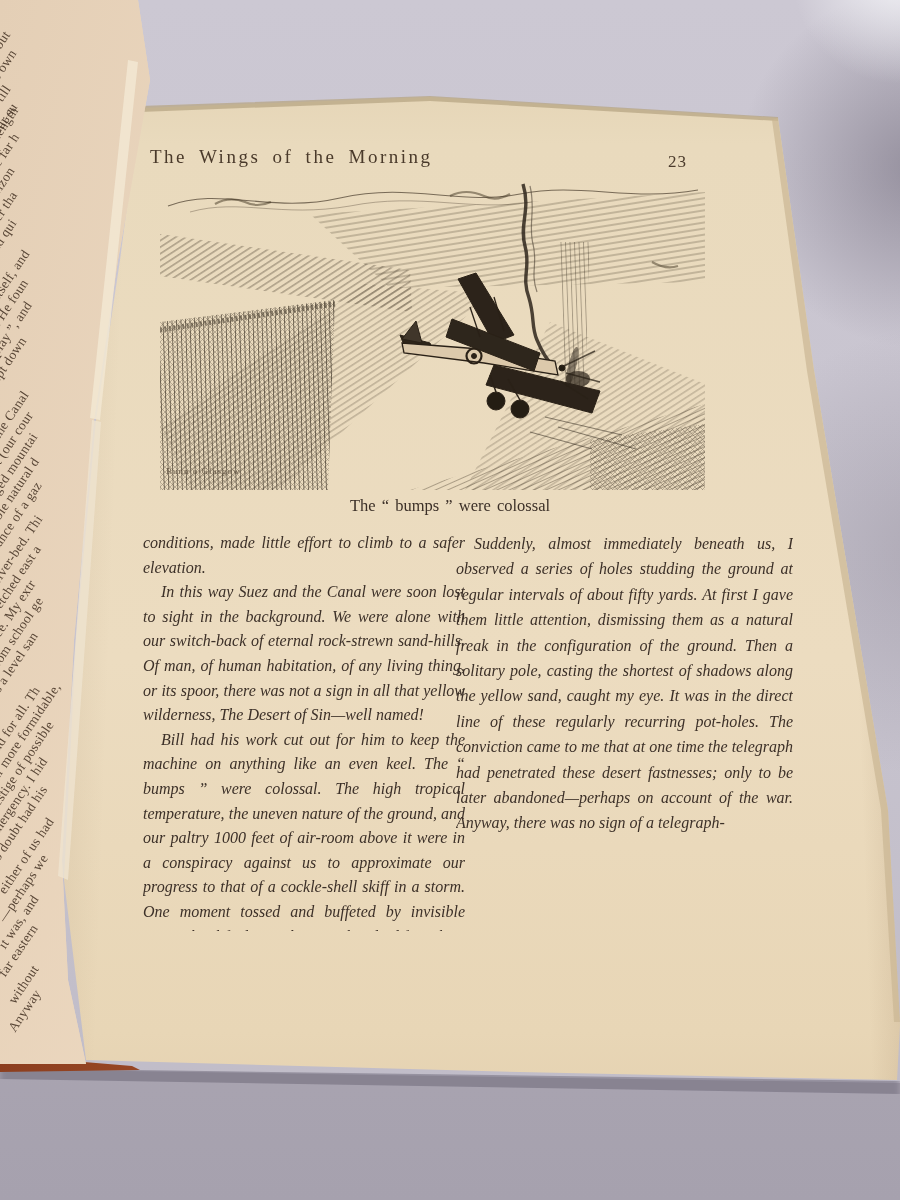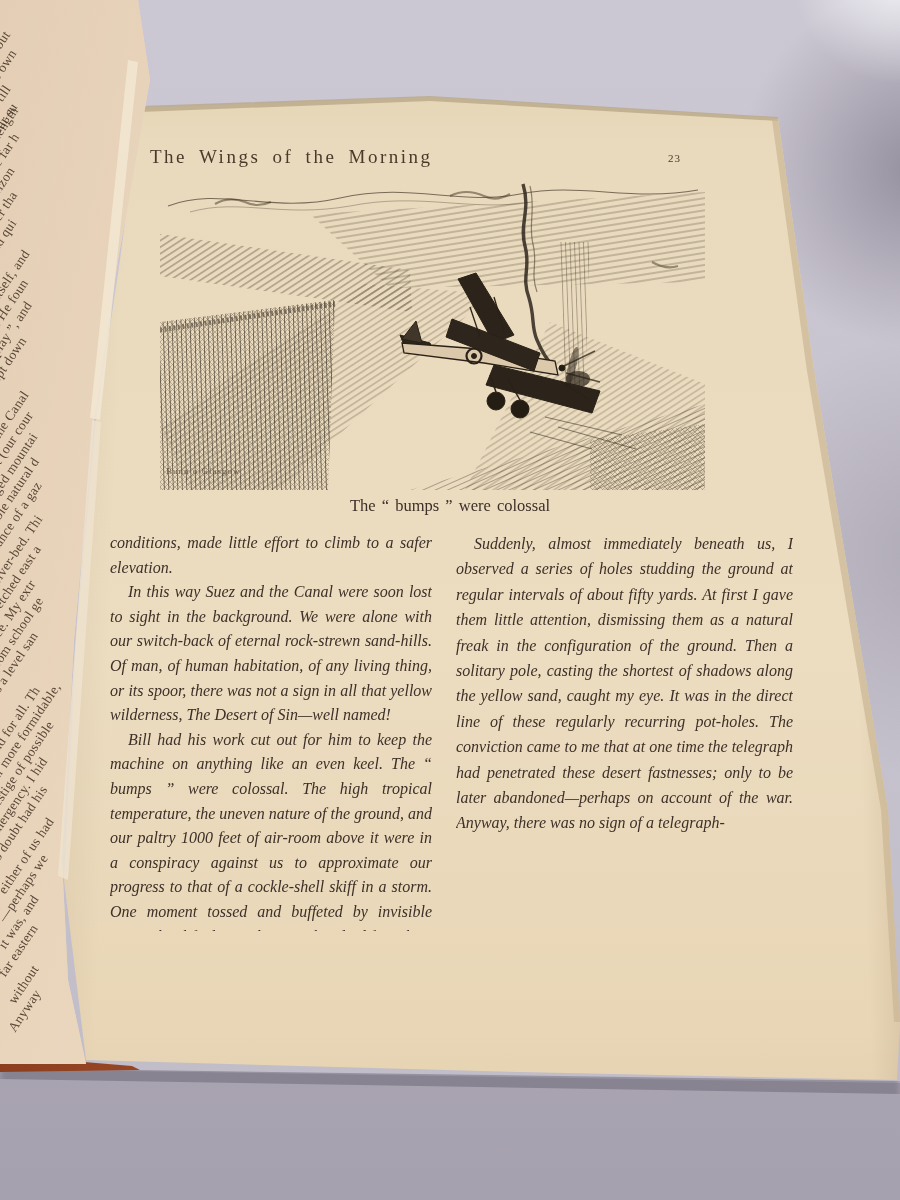--- a/index.html
+++ b/index.html
@@ -69,27 +69,27 @@
   .frag{
     position:absolute;white-space:nowrap;
     transform:rotate(-56deg);transform-origin:0 0;
     font-size:13.5px;color:#4c3a2b;opacity:.92;letter-spacing:.3px;
   }
   
   .running-head{
     left:150px;top:146px;width:590px;text-align:left;
     font-size:19px;letter-spacing:2.5px;word-spacing:5px;color:#4a3a2b;
   }
-  .pagenum{left:668px;top:152px;font-size:11px;letter-spacing:1px;color:#4a3a2b;}
+  .pagenum{left:668px;top:152px;font-size:17px;letter-spacing:1px;color:#4a3a2b;}
   .illus{left:160px;top:172px;width:545px;height:318px;}
   .caption{left:150px;top:496px;width:600px;text-align:center;font-size:16.5px;word-spacing:2px;color:#3c3028;font-family:Liberation Serif, serif;}
   .col{top:531px;height:400px;overflow:hidden;font-size:16px;color:#3c3028;text-align:justify;}
   .col p{margin:0;}
   .col p.ind{text-indent:18px;font-style:italic;}
-  .col-left{left:110px;width:322px;line-height:24.6px;font-style:italic;}
+  .col-left{left:143px;width:322px;line-height:24.6px;font-style:italic;}
   .col-right{left:456px;width:337px;line-height:25.4px;}
 </style>
 </head>
 <body>
 
 <div id="stage">
 
   <div class="abs table-surface"></div>
   <div class="abs table-shadow"></div>
   <div class="abs cover-edge"></div>

